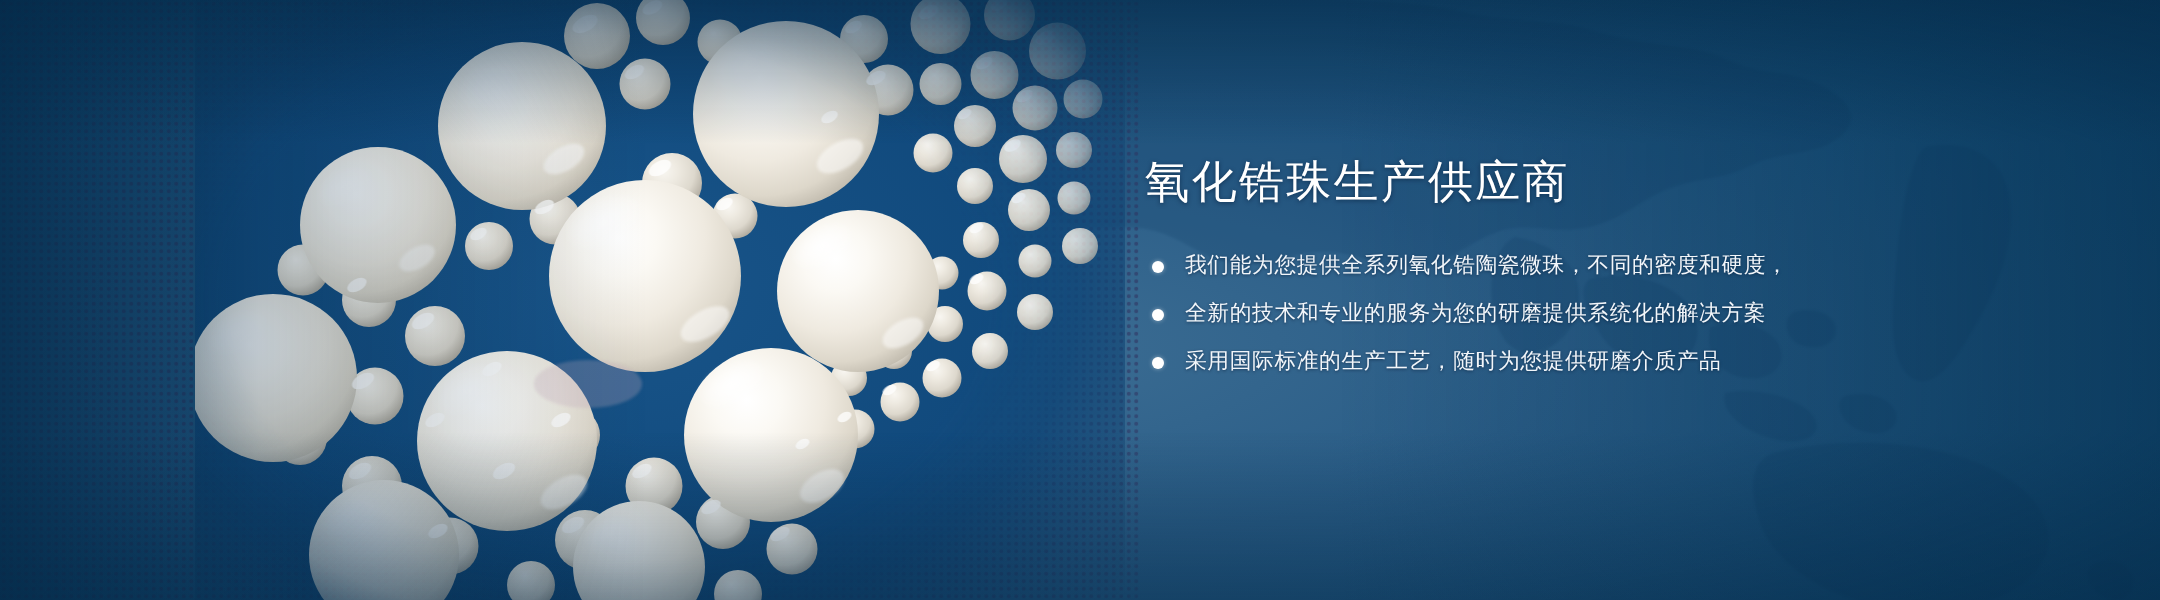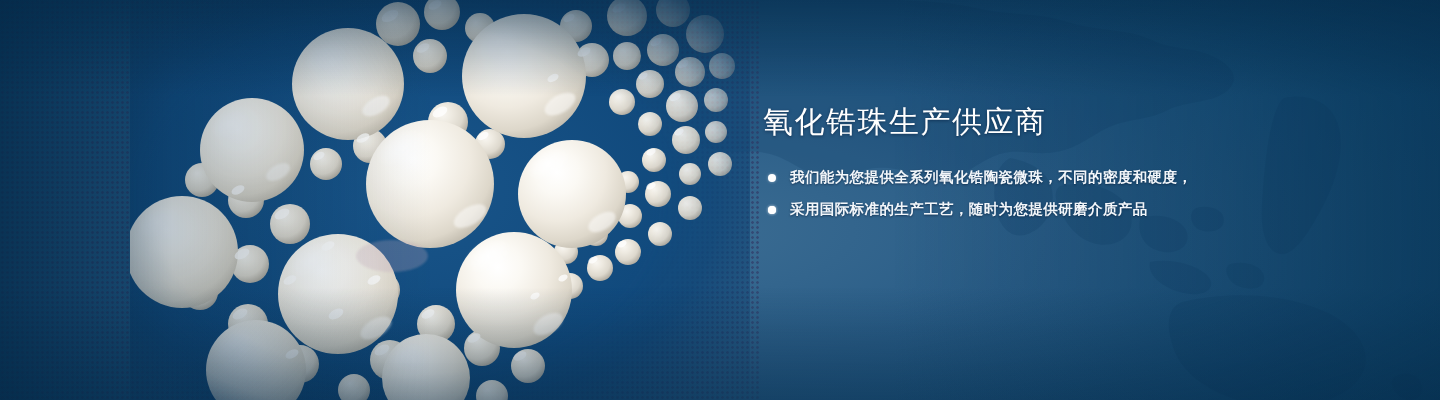--- a/index.html
+++ b/index.html
@@ -68,21 +68,21 @@
   .headline{
     color:#ffffff;
     font-size:30px;
     line-height:36px;
     letter-spacing:1.5px;
     font-weight:400;
     margin:0 0 26px 0;
     text-shadow:0 1px 3px rgba(0,20,45,.55);
     white-space:nowrap;
   }
-  .bullets{list-style:none;margin:0;padding:0;font-weight:bold;}
+  .bullets{list-style:none;margin:0;padding:0;}
   .bullet{
     position:relative;
     padding-left:27px;
     margin-bottom:9px;
     color:#f2f6fa;
     font-size:14.5px;
     line-height:23px;
     letter-spacing:.4px;
     text-shadow:0 1px 2px rgba(0,20,45,.55);
   }
@@ -337,20 +337,21 @@
 
     <ul class="bullets">
 
       <li class="bullet">
         <span class="dot"></span>
         <span>我们能为您提供全系列氧化锆陶瓷微珠，不同的密度和硬度，</span>
       </li>
 
       <li class="bullet">
         <span class="dot"></span>
+        <span>全新的技术和专业的服务为您的研磨提供系统化的解决方案</span>
       </li>
 
       <li class="bullet">
         <span class="dot"></span>
         <span>采用国际标准的生产工艺，随时为您提供研磨介质产品</span>
       </li>
 
     </ul>
   </div>
 

